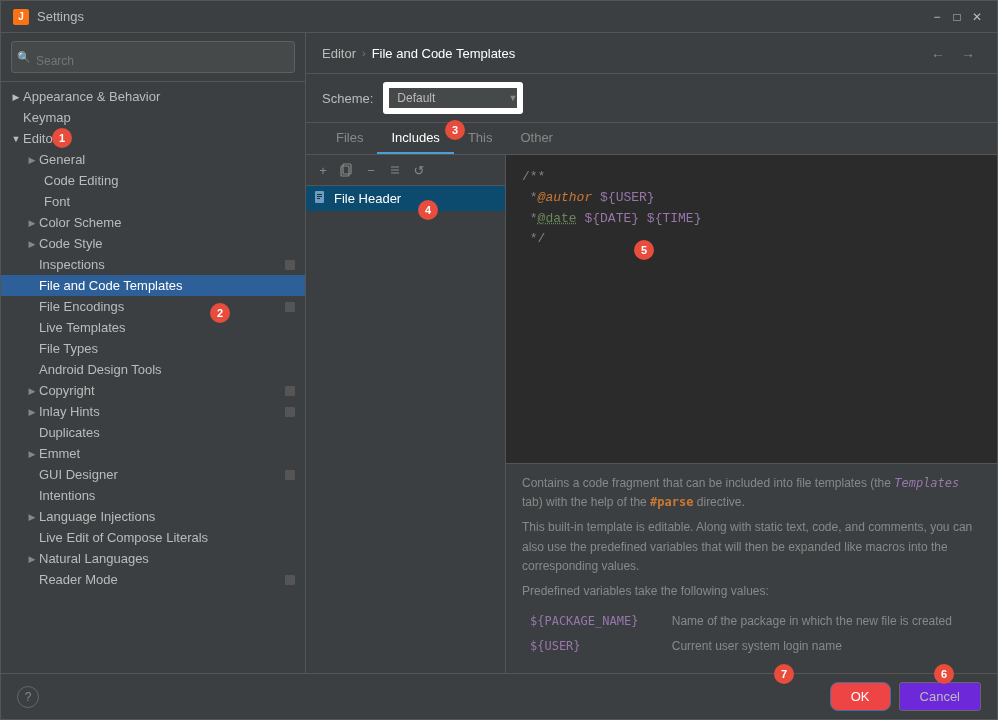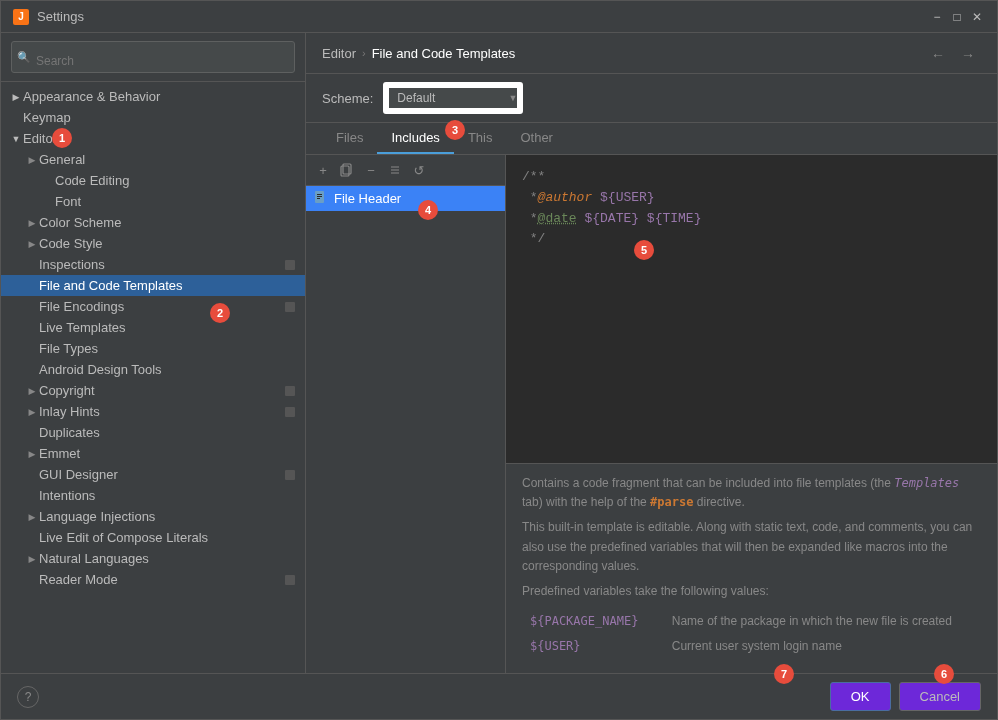--- a/index.html
+++ b/index.html
@@ -132,21 +132,21 @@
       white-space: nowrap;
     }
 
     .tree-item.selected {
       background: #2d6099;
       color: #ffffff;
     }
 
     .tree-item.indent-0 { padding-left: 8px; }
     .tree-item.indent-1 { padding-left: 24px; }
-    .tree-item.indent-2 { padding-left: 40px; }
+    .tree-item.indent-2 { padding-left: 29px; }
 
     .tree-arrow {
       width: 14px;
       height: 14px;
       display: inline-flex;
       align-items: center;
       justify-content: center;
       font-size: 9px;
       color: #878787;
       flex-shrink: 0;
@@ -338,21 +338,21 @@
 
     .file-item {
       display: flex;
       align-items: center;
       padding: 4px 8px;
       cursor: pointer;
       gap: 6px;
     }
 
     .file-item.selected {
-      background: #3b82f6;
+      background: #0c4a6e;
       color: #ffffff;
     }
 
     .file-item-icon {
       font-size: 12px;
       color: #6a9ec5;
       flex-shrink: 0;
     }
 
     .file-item-label {
@@ -508,23 +508,24 @@
 
     .btn {
       padding: 6px 20px;
       border-radius: 3px;
       font-size: 13px;
       cursor: pointer;
       border: 1px solid #555;
     }
 
     .btn-primary {
-      background: #6d28d9;
+      background: #ef4444;
       border-color: #4a6da0;
       color: #ffffff;
+      border-radius: 8px;
     }
 
     .btn-secondary {
       background: #6d28d9;
       border-color: #666;
       color: #bbbbbb;
     }
 
     
     .step-badge {

